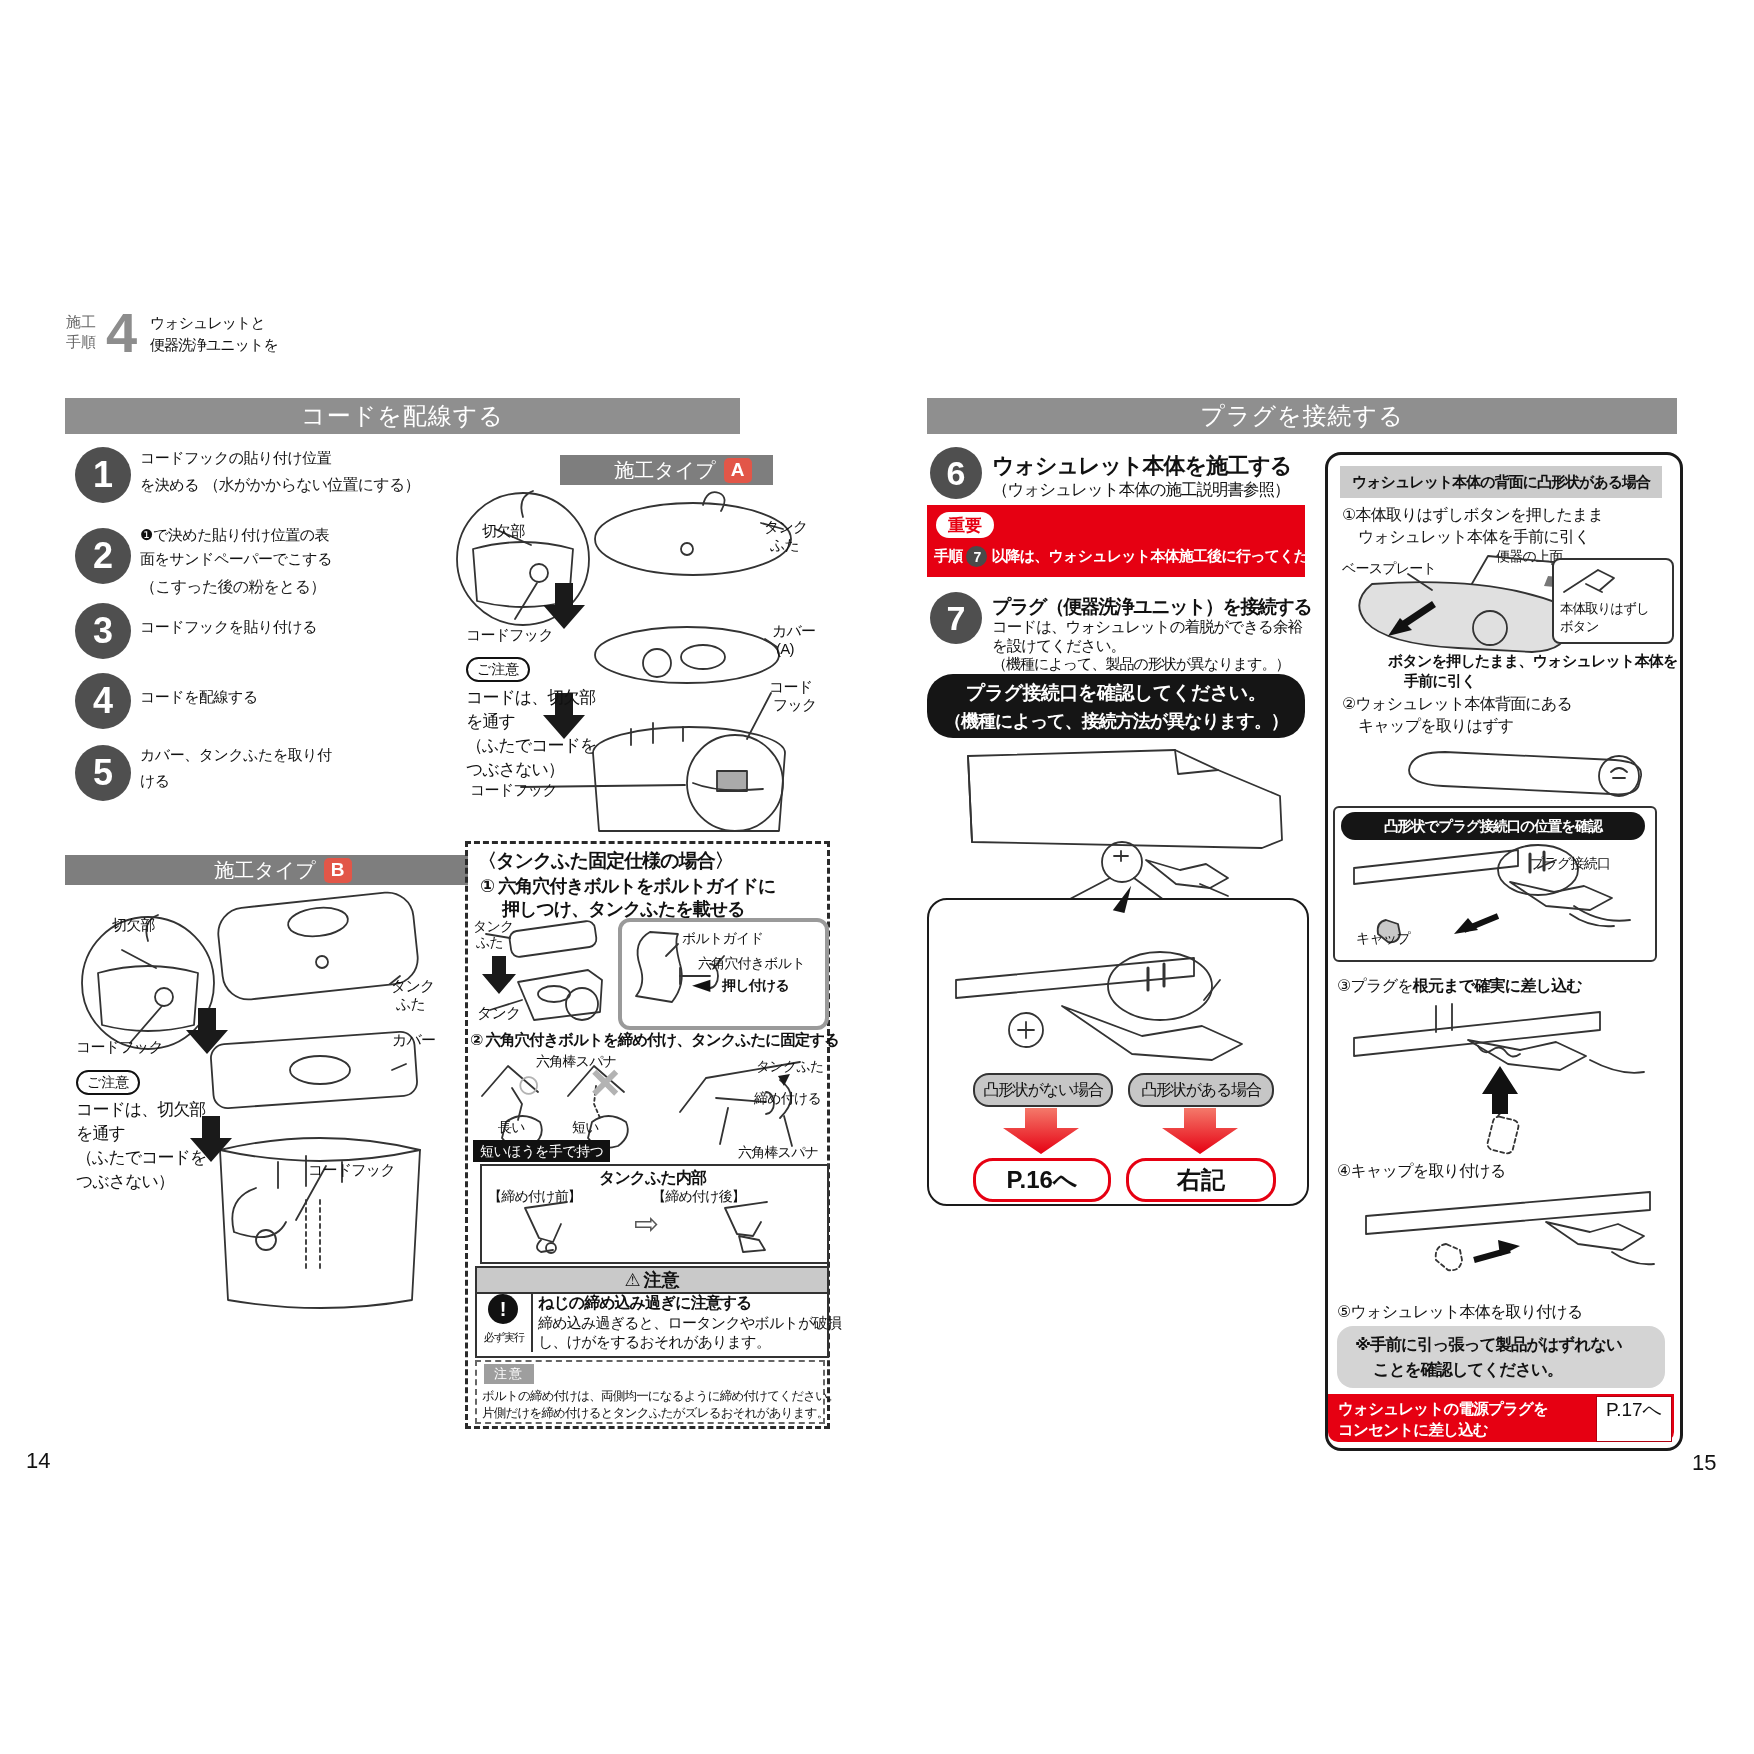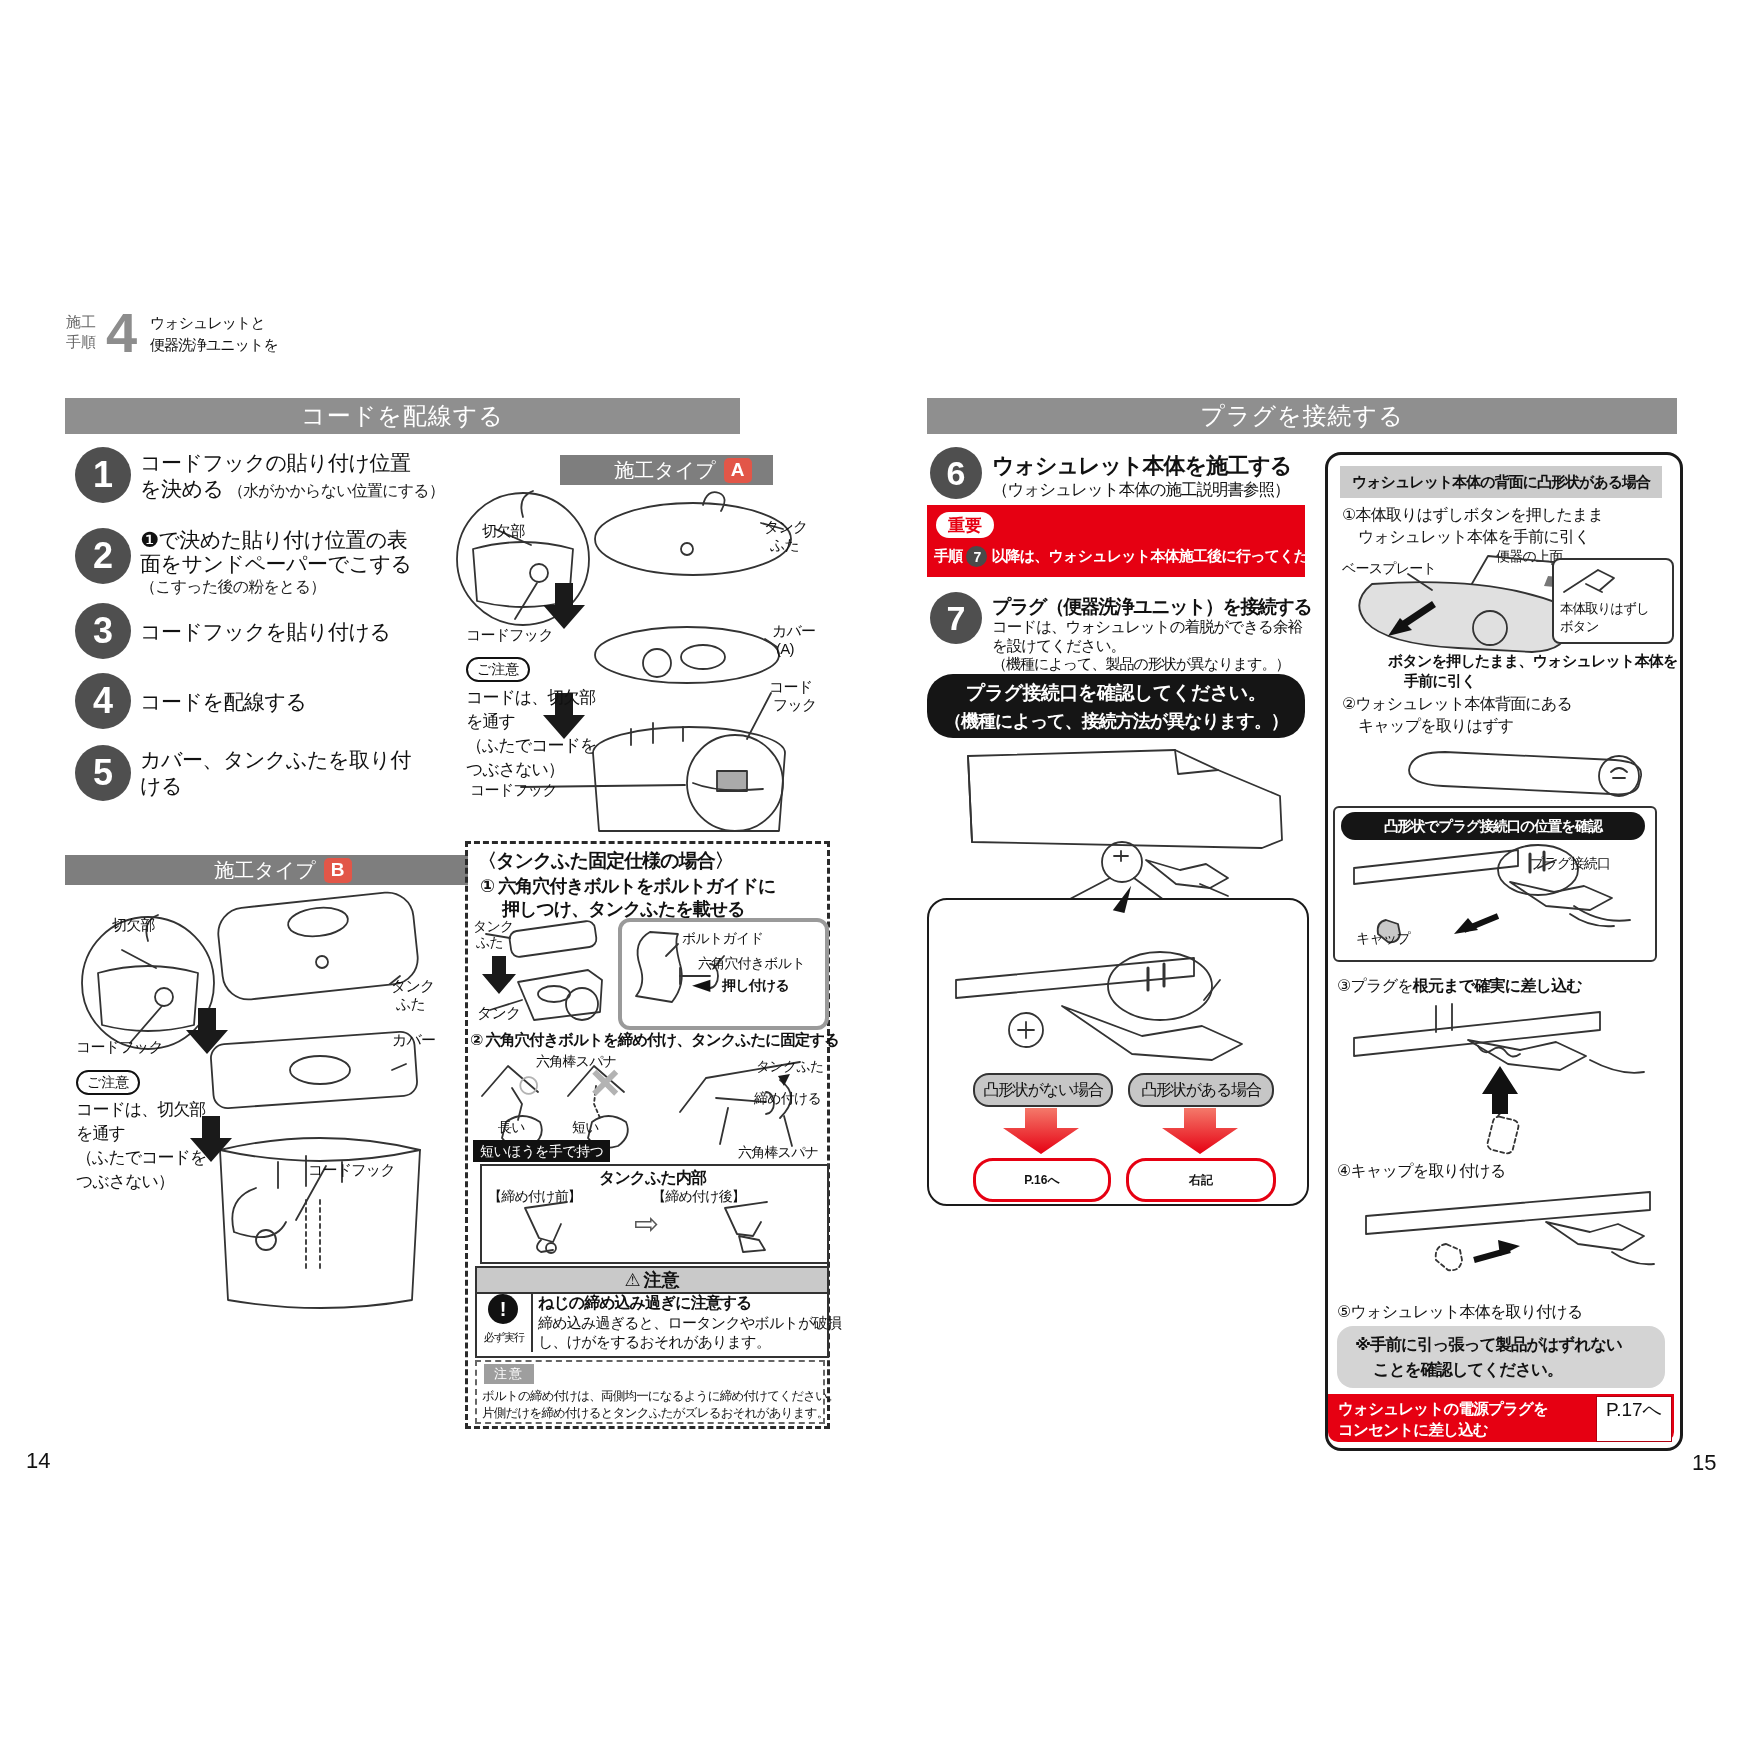--- a/index.html
+++ b/index.html
@@ -7,38 +7,38 @@
          font-family:"Liberation Sans","DejaVu Sans",sans-serif;color:#111;}
   .abs{position:absolute;white-space:nowrap;}
   .bar{position:absolute;height:36px;background:#8f8f8f;color:#fff;display:flex;align-items:center;
        justify-content:center;font-size:24px;font-weight:500;letter-spacing:1px;}
   .typebar{position:absolute;height:30px;background:#7e7e7e;color:#fff;display:flex;align-items:center;
        justify-content:center;gap:8px;font-size:20px;padding-left:33px;}
   .typebadge{display:inline-flex;align-items:center;justify-content:center;width:28px;height:25px;
        border-radius:5px;background:#e25648;color:#fff;font-weight:700;font-size:19px;}
   .stepcircle{position:absolute;width:56px;height:56px;border-radius:50%;background:#4f4f4f;color:#fff;
        display:flex;align-items:center;justify-content:center;font-size:36px;font-weight:700;}
-  .stext{font-size:21px;font-weight:500;letter-spacing:-0.5px;}
+  .stext{font-size:15px;font-weight:500;letter-spacing:-0.5px;}
   .snote{font-size:16px;letter-spacing:-0.8px;color:#222;}
   .lbl{font-size:15px;letter-spacing:-0.8px;}
   .lbl14{font-size:14px;letter-spacing:-0.8px;}
   .gochui{position:absolute;border:2px solid #111;border-radius:14px;padding:0 9px;font-size:14px;
        line-height:21px;background:#fff;white-space:nowrap;}
   .blacktag{position:absolute;background:#111;color:#fff;font-size:14px;line-height:20px;padding:1px 7px;
        white-space:nowrap;letter-spacing:-0.5px;}
   .dashedbox{position:absolute;border:3px dashed #2a2a2a;}
   .innerbox{position:absolute;border:2px solid #333;background:#fff;}
   .blackbox{position:absolute;background:#151515;color:#fff;border-radius:26px;display:flex;
        flex-direction:column;align-items:center;justify-content:center;font-weight:700;}
   .blacklabel{position:absolute;background:#151515;color:#fff;border-radius:17px;display:flex;
        align-items:center;justify-content:center;font-weight:700;white-space:nowrap;}
   .graypill{position:absolute;background:#c6c6c6;border:2px solid #333;border-radius:16px;display:flex;
        align-items:center;justify-content:center;font-size:16px;letter-spacing:-1.2px;}
   .refbtn{position:absolute;background:#fff;border:3.5px solid #e60012;border-radius:20px;display:flex;
-       align-items:center;justify-content:center;font-size:12px;font-weight:600;color:#111;}
+       align-items:center;justify-content:center;font-size:24px;font-weight:600;color:#111;}
   .panel{position:absolute;border:3px solid #1a1a1a;border-radius:16px;background:#fff;}
   .frame{position:absolute;border:2.5px solid #1a1a1a;border-radius:20px;background:#fff;}
   .ptext{font-size:16px;letter-spacing:-0.8px;}
   .pbold{font-size:15px;font-weight:700;letter-spacing:-0.8px;}
   .ln{stroke:#333;stroke-width:1.8;fill:none;stroke-linecap:round;stroke-linejoin:round;}
   svg.illus{position:absolute;overflow:visible;}
   .redbox-line{font-size:15px;font-weight:600;color:#fff;letter-spacing:-0.8px;display:flex;align-items:center;gap:4px;}
   .circ7{display:inline-flex;width:21px;height:21px;border-radius:50%;background:#4a4a4a;color:#fff;
        align-items:center;justify-content:center;font-size:14px;font-weight:700;}
   .ctbody{font-size:15px;letter-spacing:-0.8px;}

